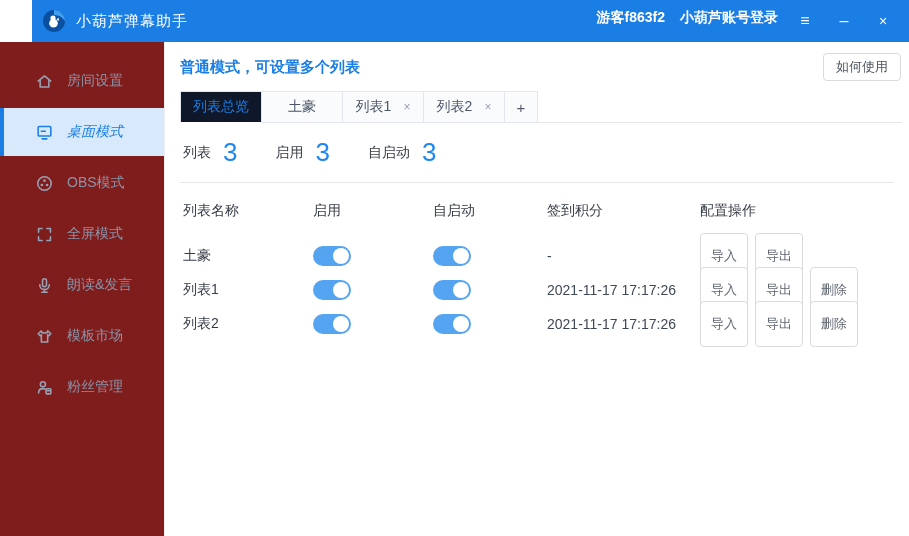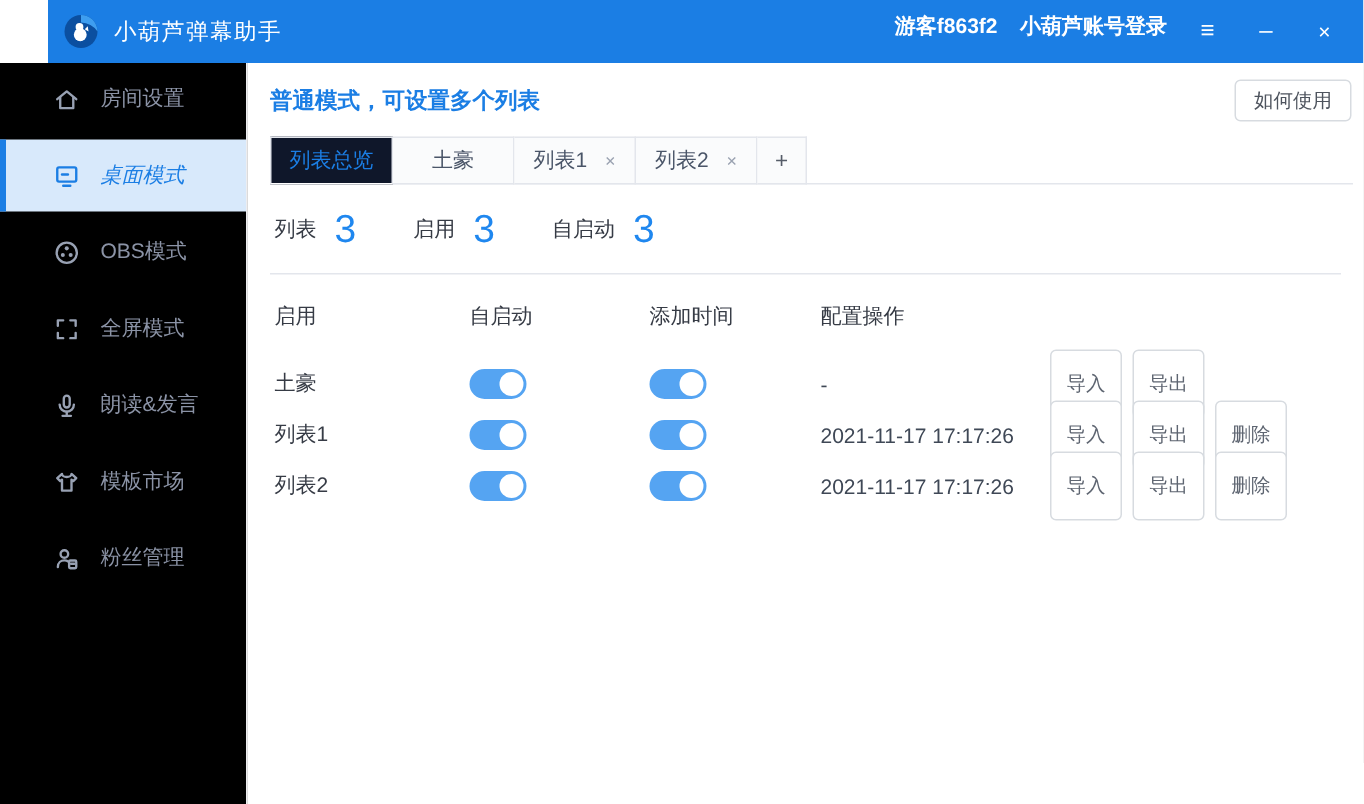--- a/index.html
+++ b/index.html
@@ -25,21 +25,21 @@
     line-height:24px; user-select:none;
   }
   .win-btn.small { font-size:14px; }
 
   
   .body-wrap { display:flex; height:494px; }
 
   
   .sidebar {
     width:165px; flex:0 0 165px; border-right:1px solid #ededf0;
-    background:#000000;
+    padding-top:15px; background:#7f1d1d;
   }
   .side-item {
     height:48px; margin-bottom:3px; display:flex; align-items:center;
     padding-left:35px; cursor:pointer; color:#8b93a6; font-size:14px;
   }
   .side-item .s-icon { width:19px; height:19px; margin-right:13px; color:#98a1b3; display:block; }
   .side-item.active {
     background:#d8e9fb; border-left:4px solid #1b7ee4; padding-left:31px;
     color:#1b7ee4;
     font-style:italic;
@@ -243,23 +243,24 @@
           <span class="stat-label">启用</span>
           <span class="stat-value">3</span>
         </div>
         <div class="stat">
           <span class="stat-label">自启动</span>
           <span class="stat-value">3</span>
         </div>
       </div>
 
       <div class="grid-row thead">
+        <span class="th">列表名称</span>
         <span class="th">启用</span>
         <span class="th">自启动</span>
-        <span class="th">添加时间</span>
+        <span class="th">签到积分</span>
         <span class="th">配置操作</span>
       </div>
 
       <div class="grid-row trow">
         <span class="td-name">土豪</span>
         <div>
             <div class="toggle">
               <div class="knob"></div>
             </div>
           </div>

